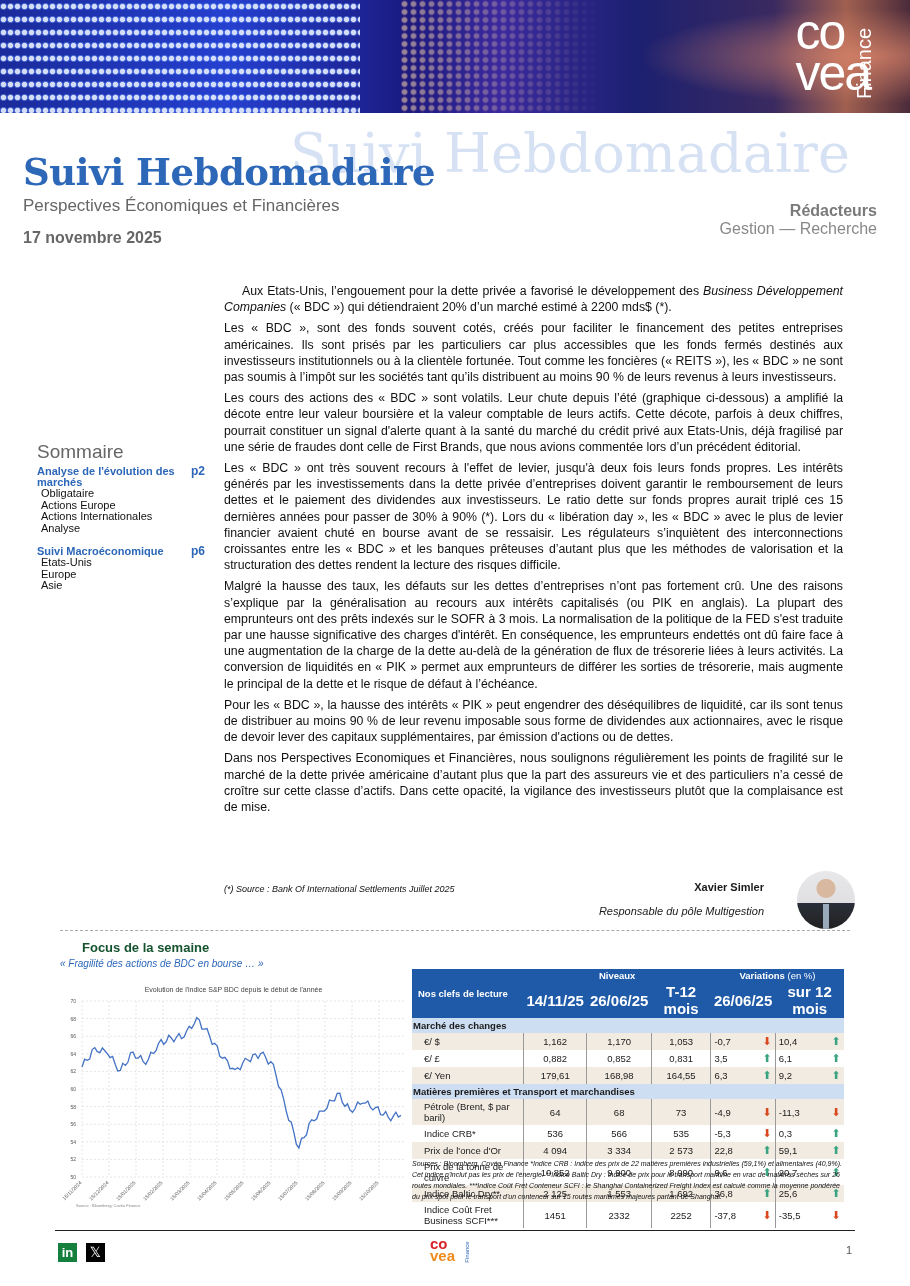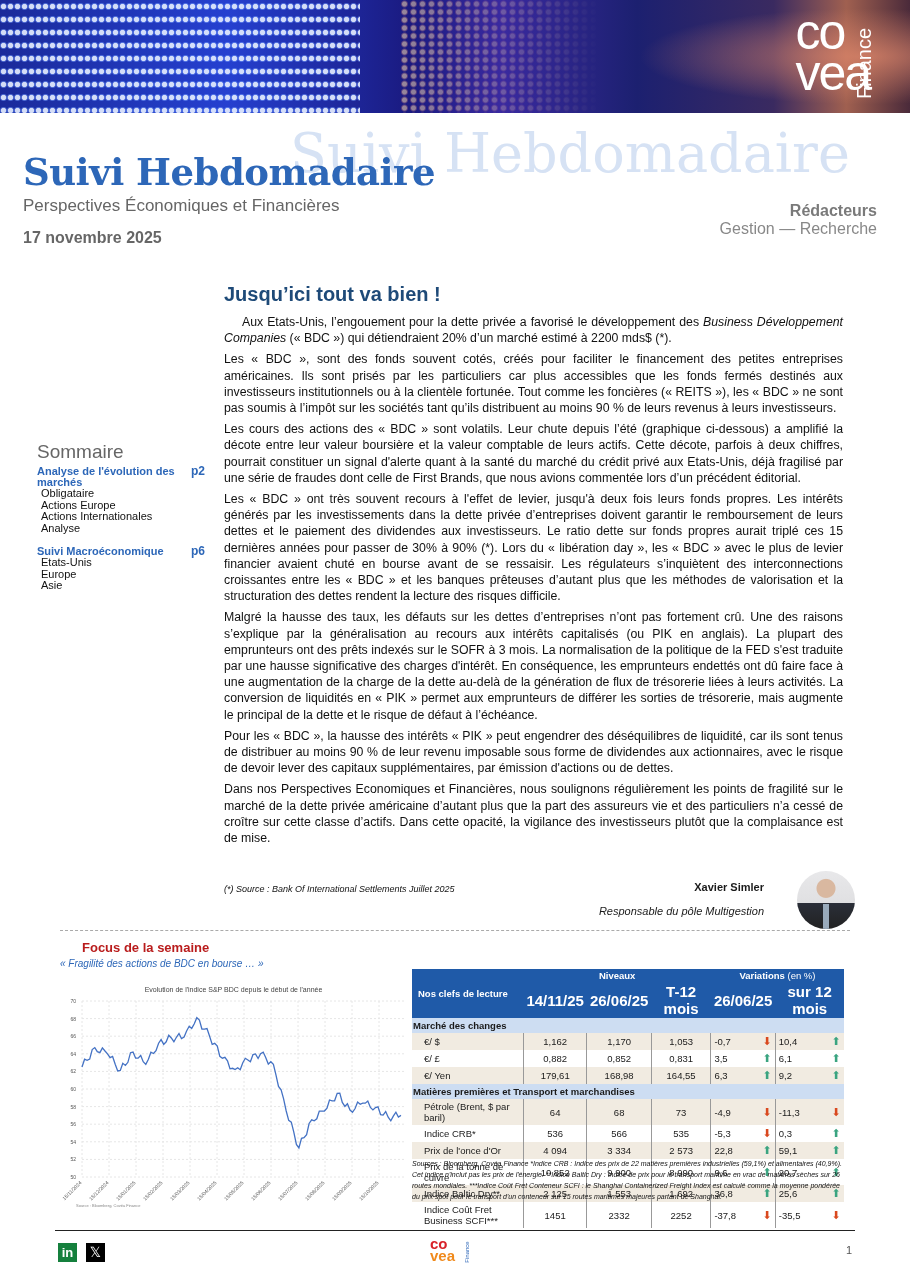--- a/index.html
+++ b/index.html
@@ -39,21 +39,21 @@
   .article p.indent { text-indent: 18px; }
   .footnote { position: absolute; left: 224px; top: 884px; font-size: 9px; font-style: italic; color: #111; }
   .author { position: absolute; right: 146px; top: 881px; font-size: 11px; font-weight: bold; }
   .role { position: absolute; right: 146px; top: 905px; font-size: 11px; font-style: italic; }
   .photo { position: absolute; left: 797px; top: 871px; width: 58px; height: 58px; border-radius: 50%;
     background: radial-gradient(circle at 50% 30%, #d9b8a0 0 9px, transparent 10px),
                 linear-gradient(180deg, #e8e8ea 0%, #e0e0e2 55%, #2a2e38 56%, #222 100%); overflow: hidden; }
   .photo::after { content: ""; position: absolute; left: 26px; top: 33px; width: 6px; height: 25px; background: #9ab; }
   .dotline { position: absolute; left: 60px; top: 930px; width: 790px; border-top: 1px dashed #aaa; }
 
-  .focus-title { position: absolute; left: 60px; top: 940px; font-size: 13px; font-weight: bold; color: #b91c1c; padding-left: 22px; }
+  .focus-title { position: absolute; left: 60px; top: 940px; font-size: 13px; font-weight: bold; color: #14532d; padding-left: 22px; }
   .focus-sub { position: absolute; left: 60px; top: 958px; font-size: 10px; font-style: italic; color: #2d67b8; }
   .chart { position: absolute; left: 56px; top: 980px; width: 355px; height: 235px; }
   .chart-title { position: absolute; left: 0; width: 355px; top: 6px; text-align: center; font-size: 7px; color: #444; }
 
   table.kt { position: absolute; left: 412px; top: 969px; width: 432px; border-collapse: collapse; font-size: 9.5px; }
   .kt th { background: #1f5aa8; color: #fff; font-weight: bold; padding: 1px 3px; }
   .kt .hdr2 th { font-weight: bold; font-size: 15px; }
   .kt td { padding: 2px 3px; height: 16px; border-left: 1px solid #999; text-align: center; }
   .kt td:first-child { text-align: left; padding-left: 12px; border-left: none; }
   .kt tr.cat td { background: #cdddf2; font-weight: bold; padding-left: 1px; border-left: none; height: 14px; }
@@ -110,21 +110,20 @@
   <div class="sec">
     <span>Suivi Macroéconomique</span>
     <span>p6</span>
   </div>
   <div class="sub">Etats-Unis</div>
   <div class="sub">Europe</div>
   <div class="sub">Asie</div>
 </div>
 
 <div class="article">
-  <h1>Jusqu’ici tout va bien !</h1>
   <p class="indent"><span>Aux Etats-Unis, l’engouement pour la dette privée a favorisé le développement des </span><em>Business Développement Companies</em><span> (« BDC ») qui détiendraient 20% d’un marché estimé à 2200 mds$ (*).</span></p>
   <p>Les « BDC », sont des fonds souvent cotés, créés pour faciliter le financement des petites entreprises américaines. Ils sont prisés par les particuliers car plus accessibles que les fonds fermés destinés aux investisseurs institutionnels ou à la clientèle fortunée. Tout comme les foncières (« REITS »), les « BDC » ne sont pas soumis à l’impôt sur les sociétés tant qu’ils distribuent au moins 90 % de leurs revenus à leurs investisseurs.</p>
   <p>Les cours des actions des « BDC » sont volatils. Leur chute depuis l’été (graphique ci-dessous) a amplifié la décote entre leur valeur boursière et la valeur comptable de leurs actifs. Cette décote, parfois à deux chiffres, pourrait constituer un signal d'alerte quant à la santé du marché du crédit privé aux Etats-Unis, déjà fragilisé par une série de fraudes dont celle de First Brands, que nous avions commentée lors d’un précédent éditorial.</p>
   <p>Les « BDC » ont très souvent recours à l'effet de levier, jusqu'à deux fois leurs fonds propres. Les intérêts générés par les investissements dans la dette privée d’entreprises doivent garantir le remboursement de leurs dettes et le paiement des dividendes aux investisseurs. Le ratio dette sur fonds propres aurait triplé ces 15 dernières années pour passer de 30% à 90% (*). Lors du « libération day », les « BDC » avec le plus de levier financier avaient chuté en bourse avant de se ressaisir. Les régulateurs s’inquiètent des interconnections croissantes entre les « BDC » et les banques prêteuses d’autant plus que les méthodes de valorisation et la structuration des dettes rendent la lecture des risques difficile.</p>
   <p>Malgré la hausse des taux, les défauts sur les dettes d’entreprises n’ont pas fortement crû. Une des raisons s’explique par la généralisation au recours aux intérêts capitalisés (ou PIK en anglais). La plupart des emprunteurs ont des prêts indexés sur le SOFR à 3 mois. La normalisation de la politique de la FED s'est traduite par une hausse significative des charges d'intérêt. En conséquence, les emprunteurs endettés ont dû faire face à une augmentation de la charge de la dette au-delà de la génération de flux de trésorerie liées à leurs activités. La conversion de liquidités en « PIK » permet aux emprunteurs de différer les sorties de trésorerie, mais augmente le principal de la dette et le risque de défaut à l’échéance.</p>
   <p>Pour les « BDC », la hausse des intérêts « PIK » peut engendrer des déséquilibres de liquidité, car ils sont tenus de distribuer au moins 90 % de leur revenu imposable sous forme de dividendes aux actionnaires, avec le risque de devoir lever des capitaux supplémentaires, par émission d'actions ou de dettes.</p>
   <p>Dans nos Perspectives Economiques et Financières, nous soulignons régulièrement les points de fragilité sur le marché de la dette privée américaine d’autant plus que la part des assureurs vie et des particuliers n’a cessé de croître sur cette classe d’actifs. Dans cette opacité, la vigilance des investisseurs plutôt que la complaisance est de mise.</p>
 </div>
 <div class="footnote">(*) Source : Bank Of International Settlements  Juillet 2025</div>
 <div class="author">Xavier Simler</div>

